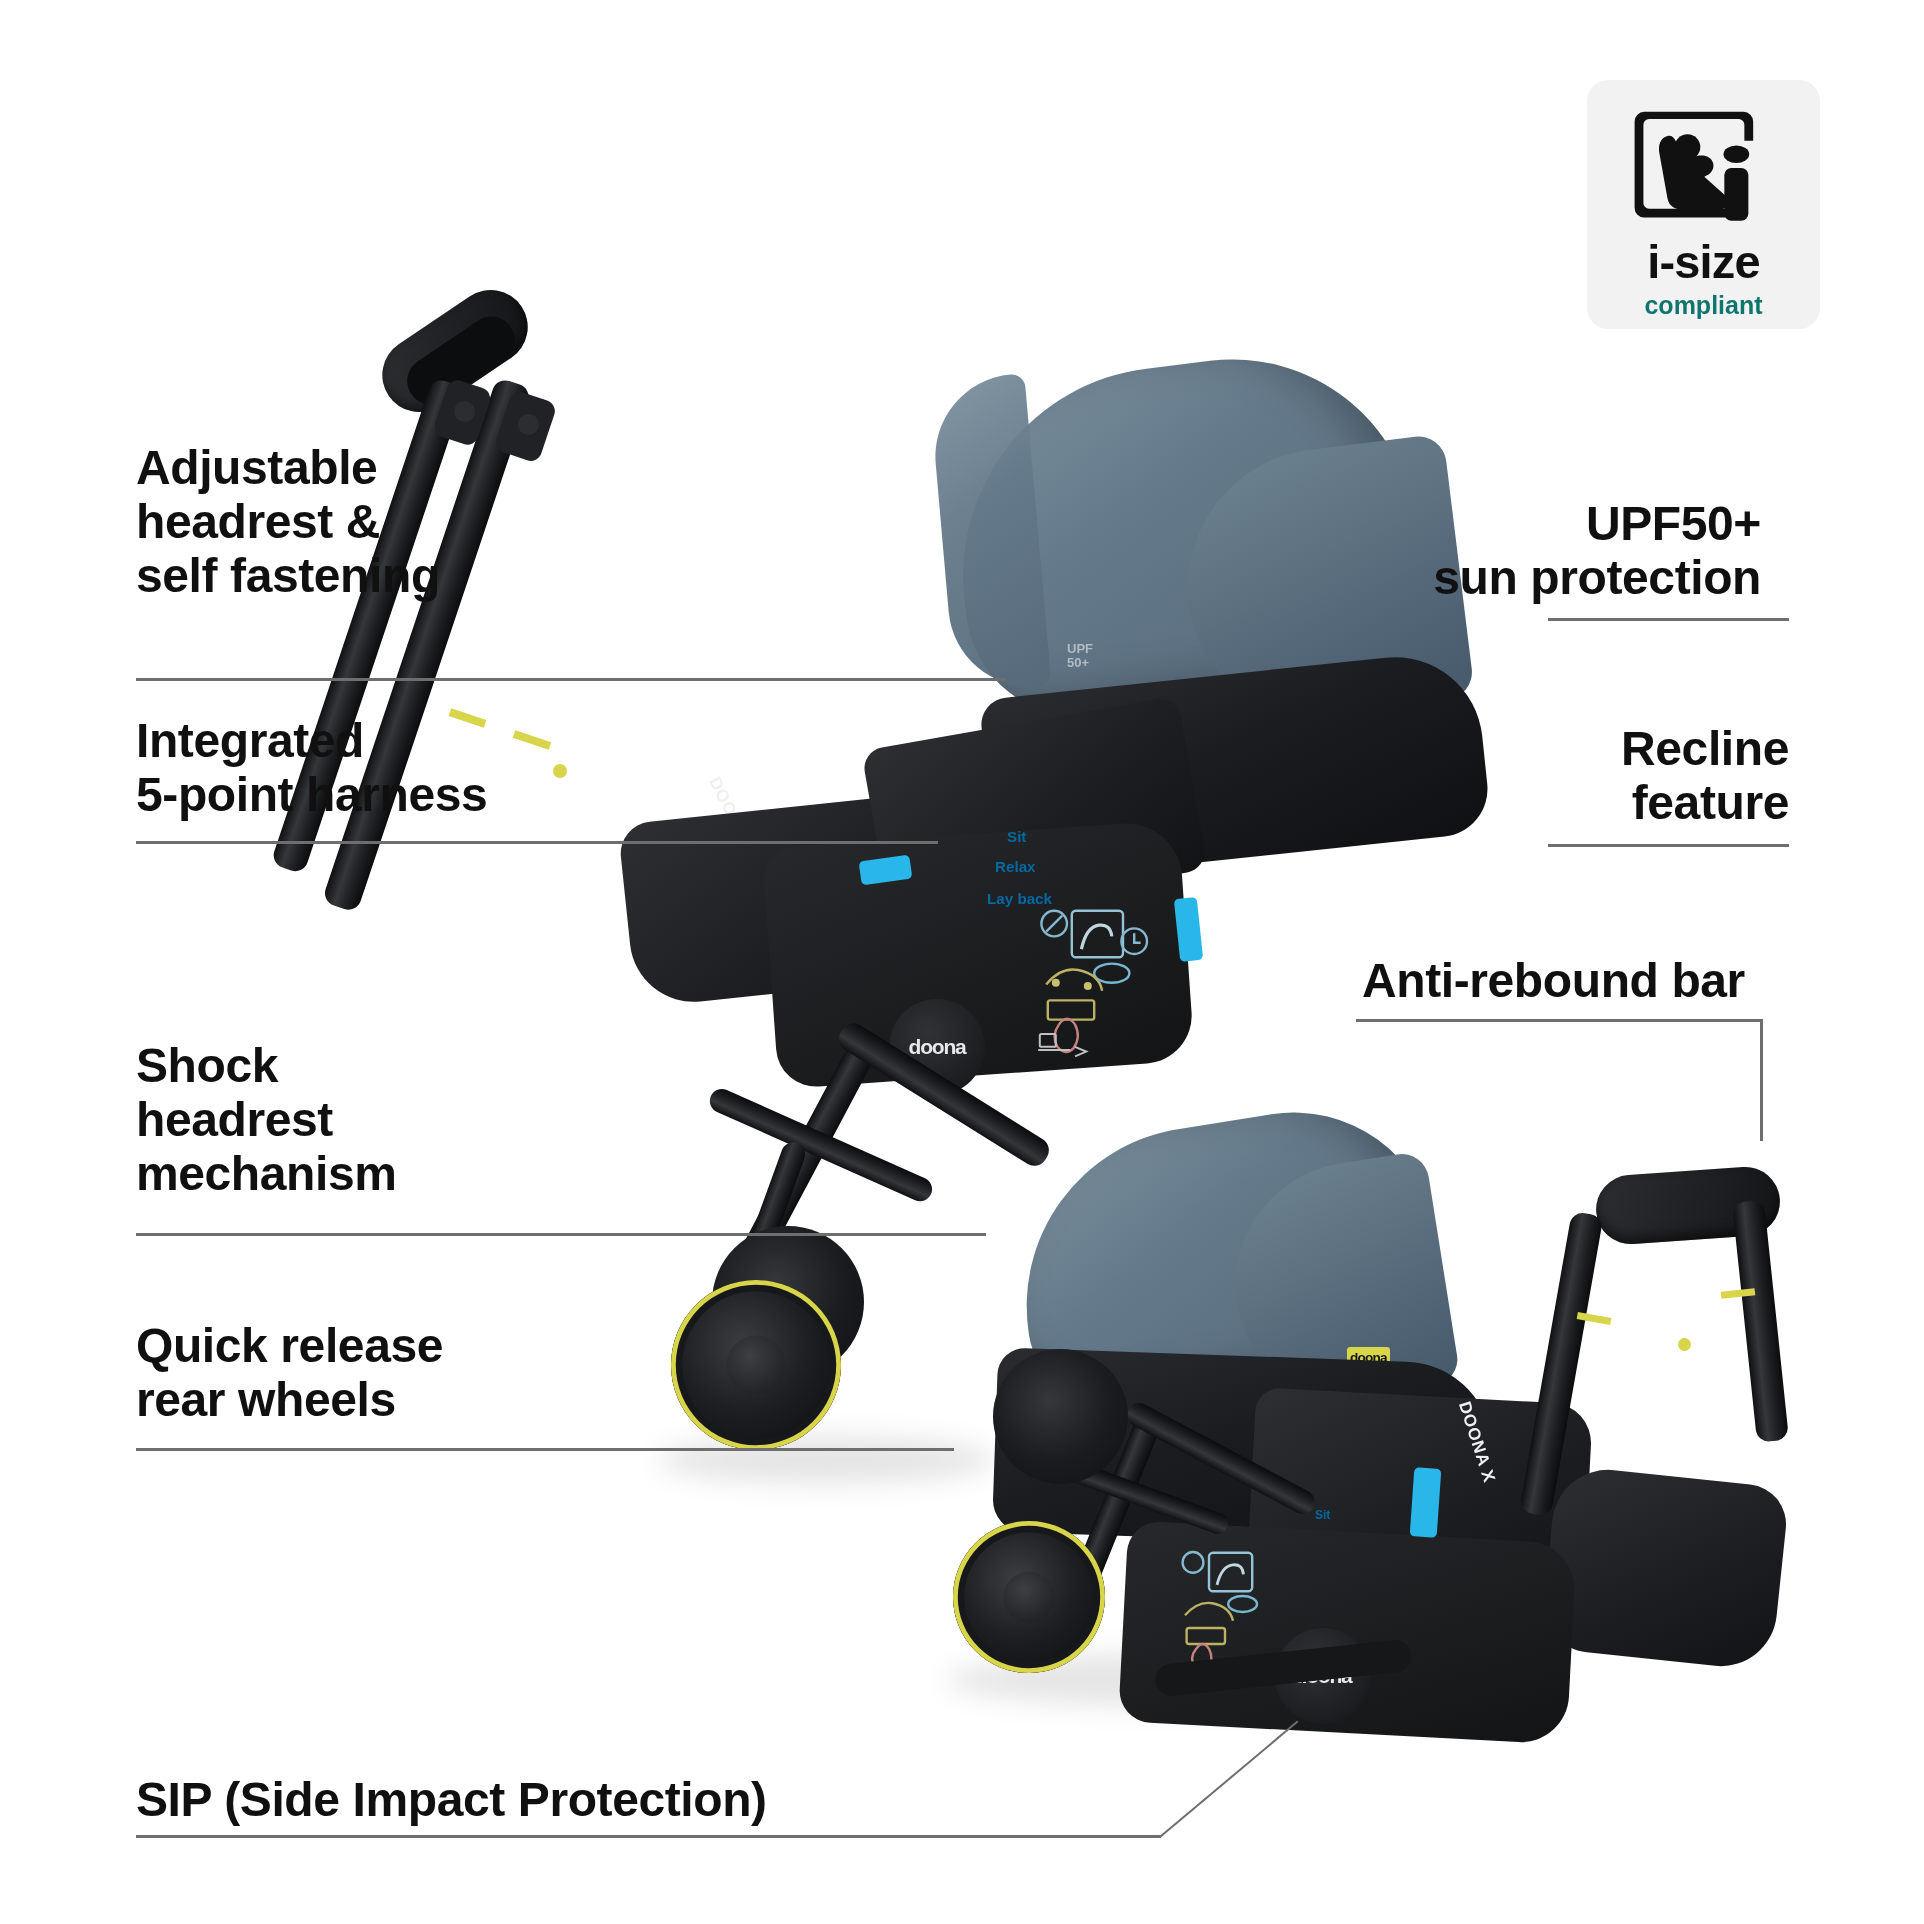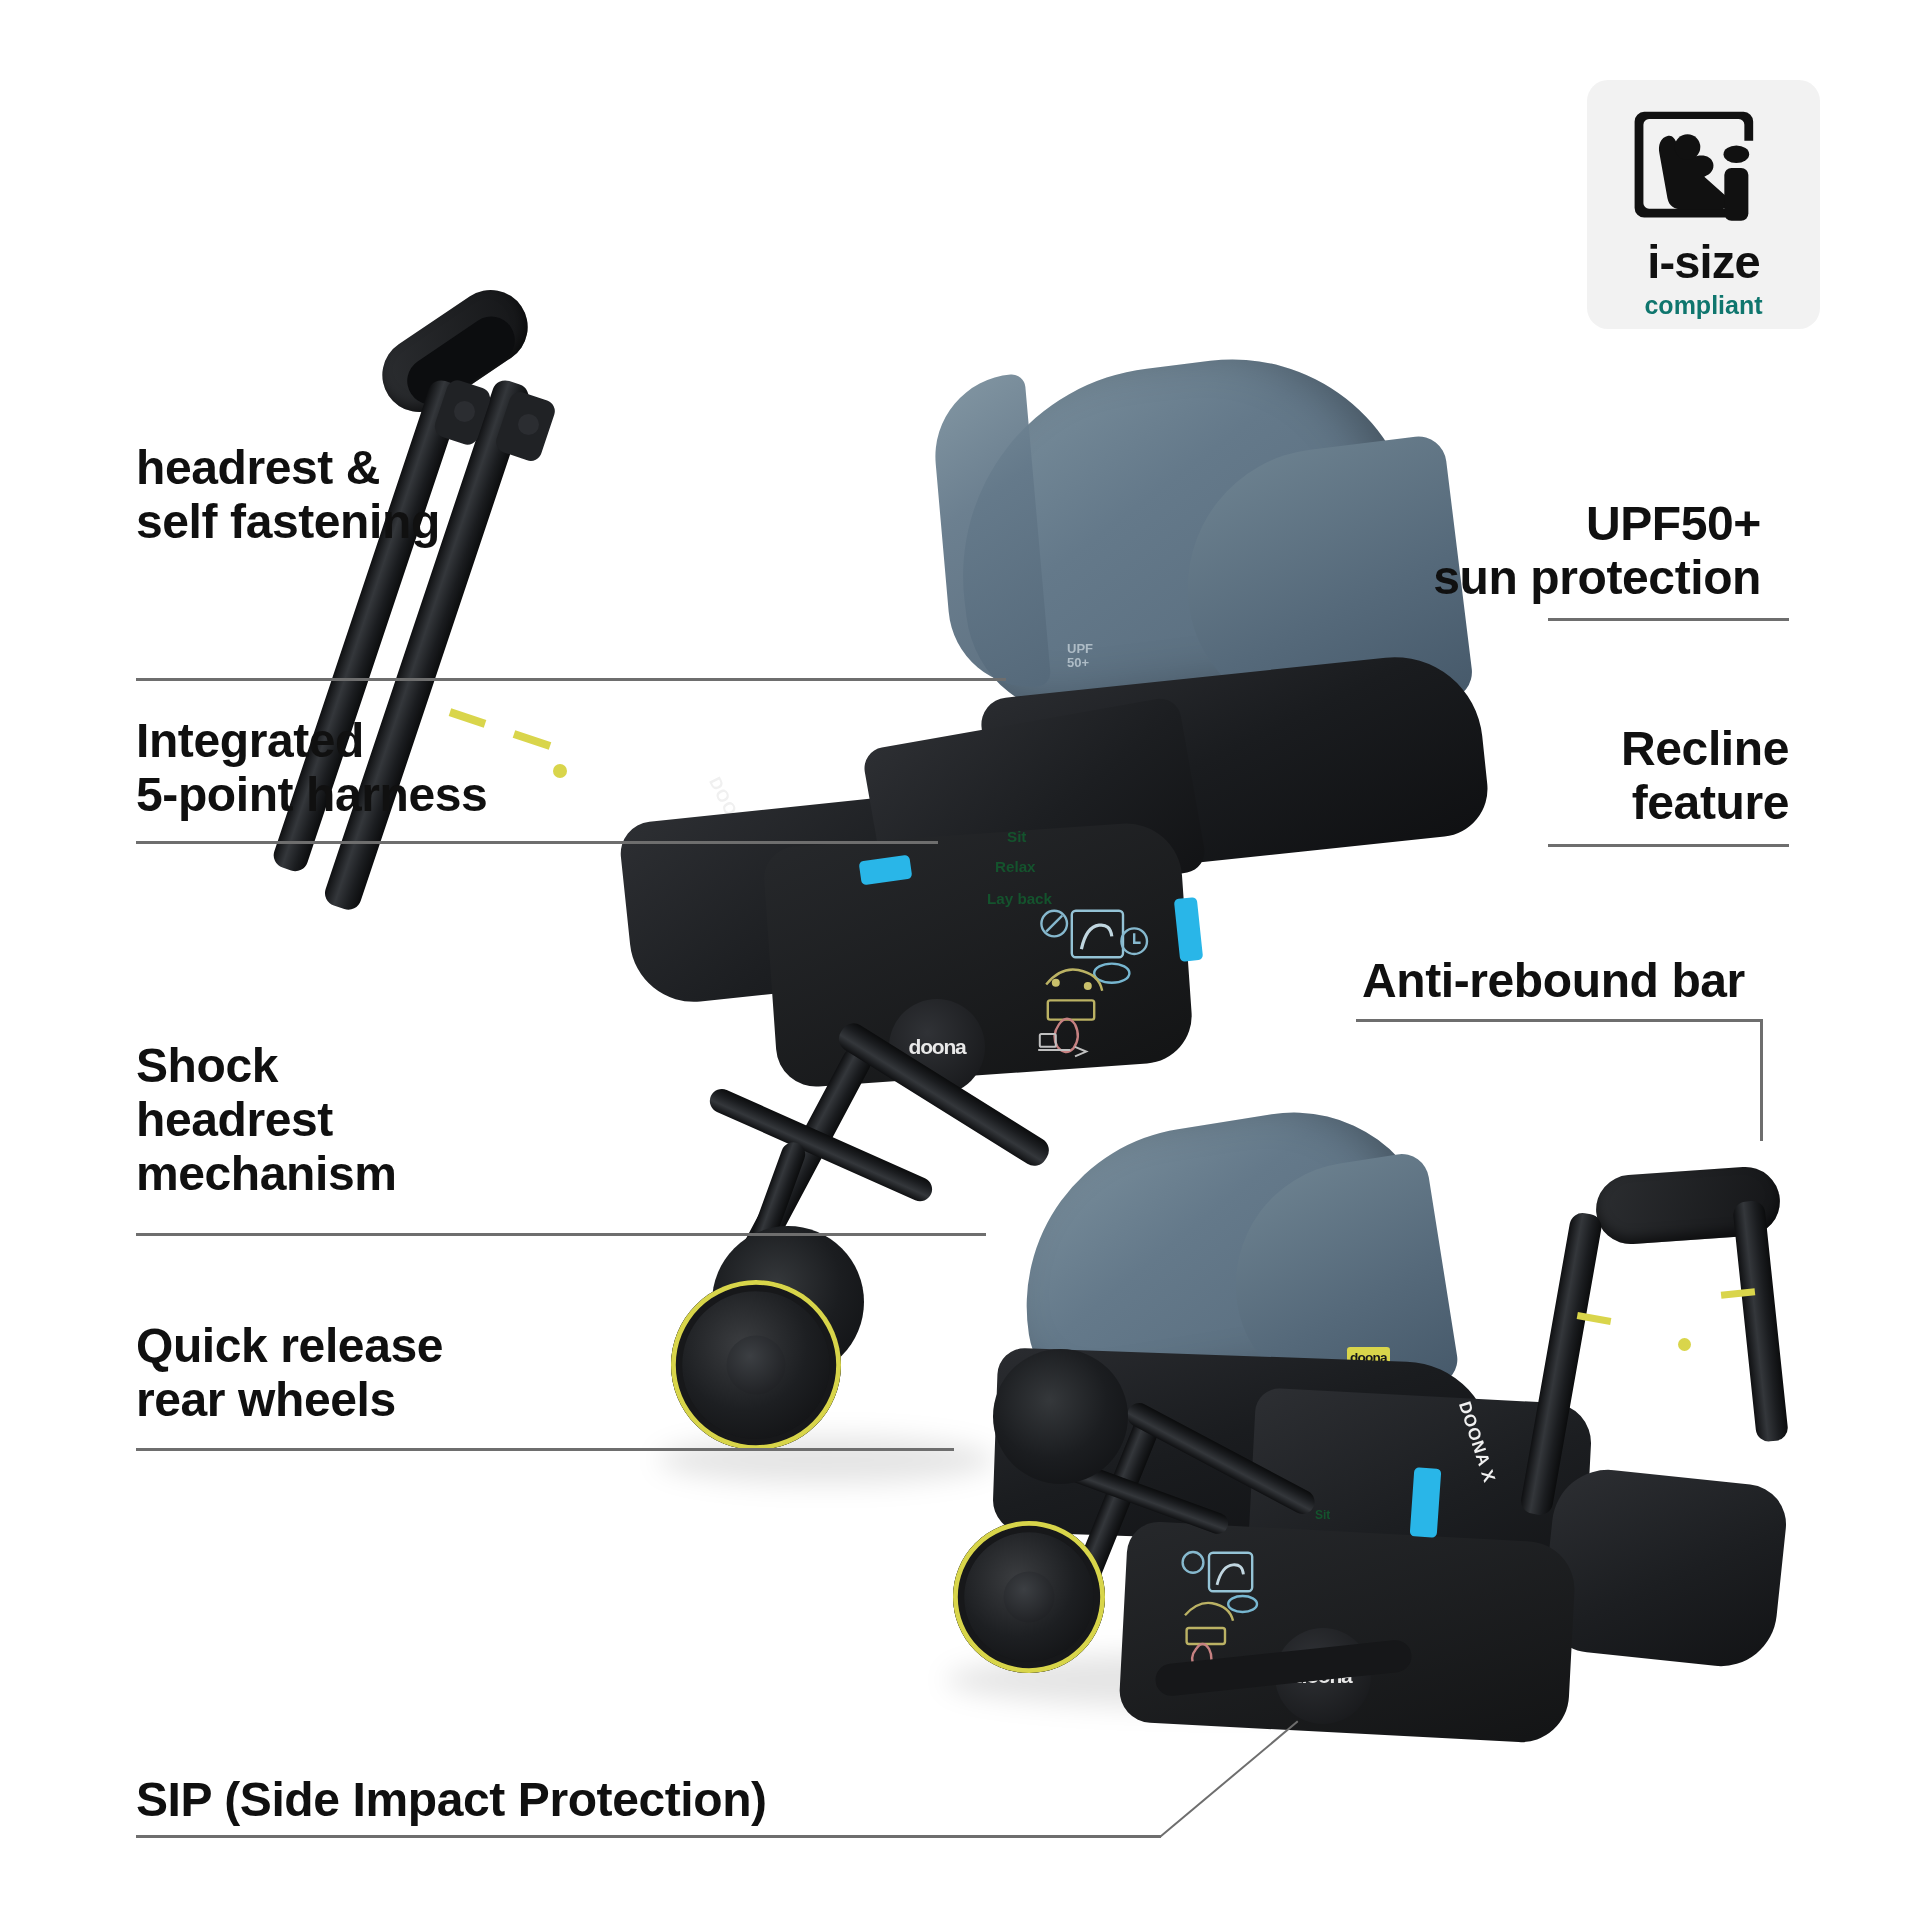--- a/index.html
+++ b/index.html
@@ -50,21 +50,21 @@
              background:linear-gradient(160deg,#2a2c30 0%,#1a1c1f 45%,#0f1012 100%);}
   .fabric{position:absolute;border-radius:21px;
           background:linear-gradient(150deg,#2d2f33 0%,#1c1e21 55%,#121315 100%);}
   .bluebuckle{position:absolute;background:#29b6e8;border-radius:4.8px;}
   .logo-pill{position:absolute;border-radius:50%;background:radial-gradient(circle at 40% 35%,#303236,#131416);
              display:flex;align-items:center;justify-content:center;}
   .logo-txt{color:#e9e9e9;font-size:21px;font-weight:700;letter-spacing:-1.2px;}
   .doona-yellow{position:absolute;background:#d9d54b;border-radius:3.2px;display:flex;align-items:center;justify-content:center;}
   .doona-yellow span{color:#15161a;font-size:13.6px;font-weight:700;letter-spacing:-0.8px;}
   .sidetxt{position:absolute;color:#f0f0f0;font-size:17px;font-weight:700;letter-spacing:0.8px;}
-  .reclab{position:absolute;color:#14532d;font-size:15.2px;font-weight:700;}
+  .reclab{position:absolute;color:#0369a1;font-size:15.2px;font-weight:700;}
   .upflab{position:absolute;color:#aebcc6;font-size:13px;font-weight:600;line-height:1.05;}
   .sticker{position:absolute;border-radius:3.2px;opacity:.92;}
   .shadow{position:absolute;border-radius:50%;background:rgba(0,0,0,.10);filter:blur(13px);}
 </style>
 </head>
 <body>
 
 <div id="stage">
 
   <div class="badge">
@@ -233,20 +233,21 @@
   <div class="rule" style="left:1548px;top:618px;width:241px;"></div>
   <div class="rule" style="left:1548px;top:844px;width:241px;"></div>
 
   <div class="rule" style="left:1356px;top:1019px;width:407px;"></div>
   <div class="rule-v" style="left:1760px;top:1019px;height:122px;"></div>
 
   <div class="rule" style="left:136px;top:1835px;width:1025px;"></div>
   <div class="diag" style="left:1160px;top:1836px;width:180px;transform:rotate(-40deg);transform-origin:0 50%;"></div>
 
   <div class="callout left c-big" style="left:136px;top:441px;">
+    <div>Adjustable</div>
     <div>headrest &amp;</div>
     <div>self fastening</div>
   </div>
 
   <div class="callout left c-big" style="left:136px;top:714px;">
     <div>Integrated</div>
     <div>5-point harness</div>
   </div>
 
   <div class="callout left c-big" style="left:136px;top:1039px;">

